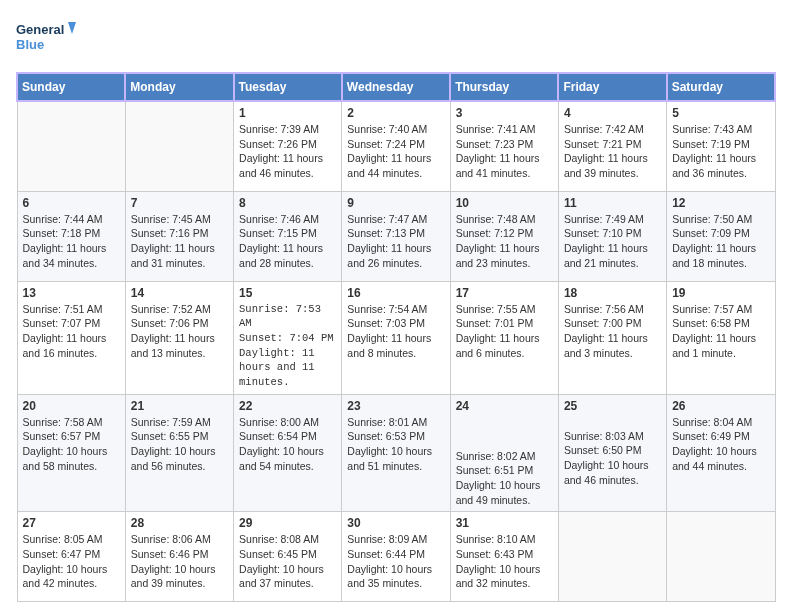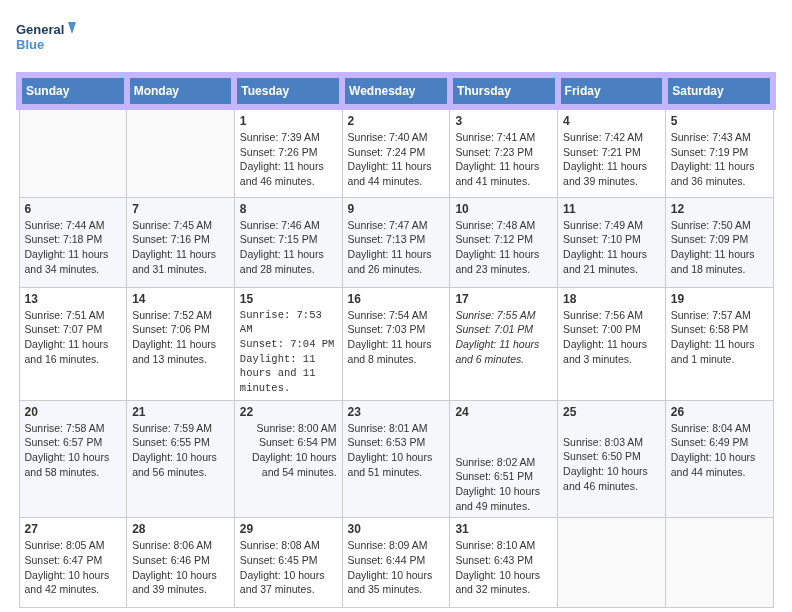--- a/index.html
+++ b/index.html
@@ -38,21 +38,21 @@
       border-collapse: collapse;
       font-size: 11px;
     }
     .calendar th {
       background: #4a7fc1;
       color: #fff;
       padding: 6px 4px;
       text-align: left;
       font-weight: bold;
       font-size: 12px;
-      border: 6px solid #c4b5fd;
+      border: 2px solid #c4b5fd;
     }
     .calendar td {
       border: 1px solid #ccc;
       vertical-align: top;
       padding: 4px 5px;
       height: 90px;
       width: 108px;
       color: #333;
       background: #fff;
     }
@@ -202,21 +202,21 @@
 Daylight: 11 hours and 11 minutes.</div>
         </td>
         <td>
           <span class="day-num">16</span>
           <div class="day-info" style="white-space: pre-line;">Sunrise: 7:54 AM
 Sunset: 7:03 PM
 Daylight: 11 hours and 8 minutes.</div>
         </td>
         <td>
           <span class="day-num">17</span>
-          <div class="day-info" style="white-space: pre-line; font-style: italic;">Sunrise: 7:55 AM
+          <div class="day-info" style="white-space: pre-line;">Sunrise: 7:55 AM
 Sunset: 7:01 PM
 Daylight: 11 hours and 6 minutes.</div>
         </td>
         <td>
           <span class="day-num">18</span>
           <div class="day-info" style="white-space: pre-line;">Sunrise: 7:56 AM
 Sunset: 7:00 PM
 Daylight: 11 hours and 3 minutes.</div>
         </td>
         <td>
@@ -234,21 +234,21 @@
 Daylight: 10 hours and 58 minutes.</div>
         </td>
         <td>
           <span class="day-num">21</span>
           <div class="day-info" style="white-space: pre-line;">Sunrise: 7:59 AM
 Sunset: 6:55 PM
 Daylight: 10 hours and 56 minutes.</div>
         </td>
         <td>
           <span class="day-num">22</span>
-          <div class="day-info" style="white-space: pre-line; text-align: right;">Sunrise: 8:00 AM
+          <div class="day-info" style="white-space: pre-line;">Sunrise: 8:00 AM
 Sunset: 6:54 PM
 Daylight: 10 hours and 54 minutes.</div>
         </td>
         <td>
           <span class="day-num">23</span>
           <div class="day-info" style="white-space: pre-line;">Sunrise: 8:01 AM
 Sunset: 6:53 PM
 Daylight: 10 hours and 51 minutes.</div>
         </td>
         <td>

